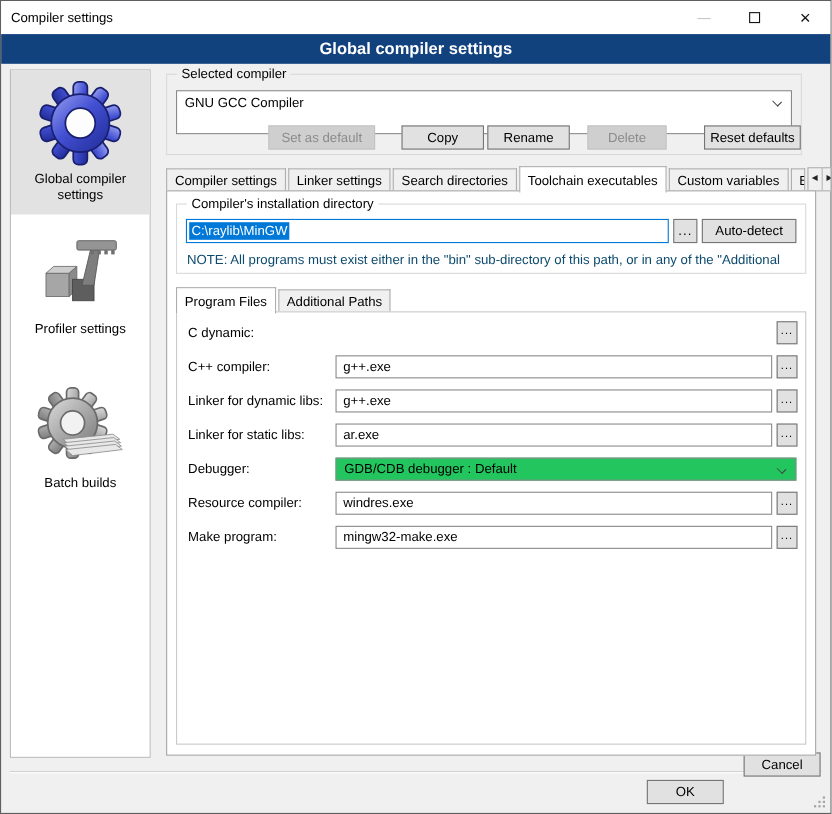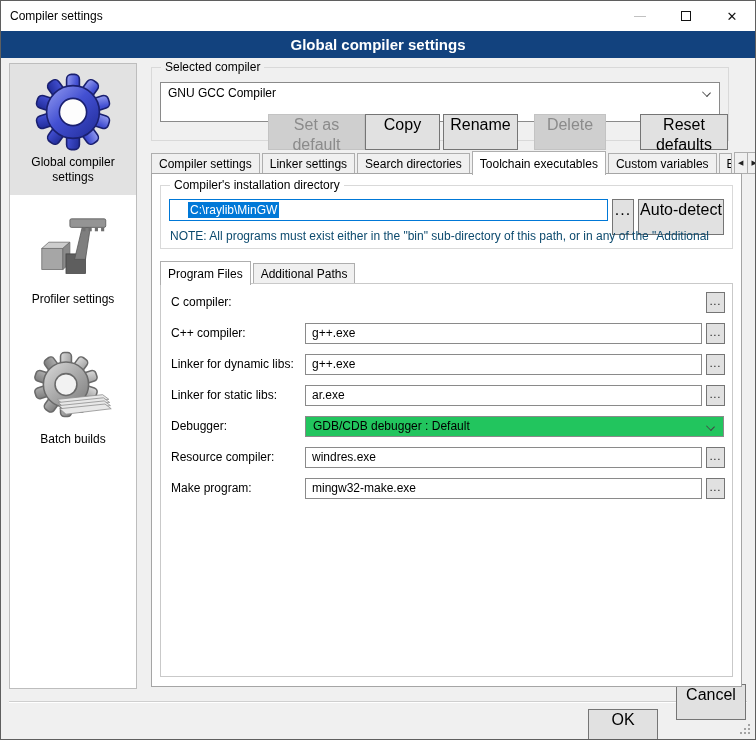--- a/index.html
+++ b/index.html
@@ -33,22 +33,22 @@
   .side-item + .side-item { margin-top:8px; }
   .side-item:nth-child(3) { margin-top:30px; }
   .sicon { display:block; margin:0 auto; }
 
   
   .group { position:absolute; border:1px solid #d9d9d9; }
   .group > .glabel { position:absolute; top:-8px; left:9px; padding:0 4px; background:#f0f0f0; line-height:14px; }
   .group.onwhite > .glabel { background:#fff; }
 
   
-  .btn { height:36px; background:#e1e1e1; border:1px solid #757575; font-family:inherit;
-         font-size:16px; text-align:center; line-height:20px; cursor:default; }
+  .btn { height:22px; background:#e1e1e1; border:1px solid #757575; font-family:inherit;
+         font-size:12px; text-align:center; line-height:20px; cursor:default; }
   .btn.disabled { background:#cfcfcf; border-color:#c3c3c3; color:#8b8b8b; }
 
   
   .combo { position:relative; background:#fff; border:1px solid #8a8a8a; height:40px;
            line-height:20px; padding:0 24px 0 7px; white-space:nowrap; overflow:hidden; }
   .combo.gray { background:#22c55e; }
   .chev { position:absolute; right:9px; top:6px; width:7px; height:7px;
           border-right:1px solid #444; border-bottom:1px solid #444;
           transform:rotate(45deg) scaleY(0.8); }
 
@@ -73,21 +73,21 @@
           font-size:7px; line-height:20px; text-align:center; color:#222; }
   .tab-arrows .tarr + .tarr { border-left:none; }
 
   
   .panel { position:absolute; left:150px; top:115px; width:591px; height:514px;
            background:#fff; border:1px solid #a5a5a5; z-index:2; }
 
   #grp-dir { left:8px; top:11px; width:573px; height:64px; }
   .dirrow { position:absolute; left:8px; right:8px; top:13px; height:22px; display:flex; }
   .dirfield { flex:1; background:#fff; border:1px solid #0078d7; height:22px;
-              display:flex; align-items:center; padding:0 18px; overflow:hidden; }
+              display:flex; align-items:center; padding:0 2px; overflow:hidden; }
   .dirfield .sel { background:#0078d7; color:#fff; padding:0 2px; line-height:16px; white-space:pre; }
   .browse-sm { width:22px; margin-left:4px; letter-spacing:1px; }
   .autodetect { width:86px; margin-left:4px; }
   .note { position:absolute; left:9px; right:2px; top:43px; color:#0c4a6e;
           white-space:nowrap; overflow:hidden; }
 
   
   #sub-tabs { left:8px; top:87px; width:575px; height:23px;text-align:center; }
   .ipanel { position:absolute; left:8px; top:109px; width:573px; height:394px;
             background:#fff; border:1px solid #c9c9c9; }
@@ -205,21 +205,21 @@
     </div>
 
     <div class="group" id="grp-compiler">
       <span class="glabel">Selected compiler</span>
       <div class="combo">
         <span>GNU GCC Compiler</span>
         <span class="chev"></span>
       </div>
       <div class="btnrow">
         <div class="btn disabled" style="width:97px;">Set as default</div>
-        <div class="btn" style="width:75px; ">Copy</div>
+        <div class="btn" style="width:75px; margin-left:24px;">Copy</div>
         <div class="btn" style="width:75px; margin-left:3px;">Rename</div>
         <div class="btn disabled" style="width:72px; margin-left:16px;">Delete</div>
         <div class="btn" style="width:88px; margin-left:34px;">Reset defaults</div>
       </div>
     </div>
 
     <div class="tabbar" id="main-tabs">
       <div class="tab">Compiler settings</div>
       <div class="tab">Linker settings</div>
       <div class="tab">Search directories</div>
@@ -247,21 +247,21 @@
       </div>
 
       <div class="tabbar" id="sub-tabs">
         <div class="tab active">Program Files</div>
         <div class="tab">Additional Paths</div>
       </div>
 
       <div class="ipanel">
 
         <div class="frow" style="top:8px;">
-          <span class="flabel">C compiler:</span>
+          <span class="flabel">C dynamic:</span>
           <div class="btn browse">...</div>
         </div>
 
         <div class="frow" style="top:39px;">
           <span class="flabel">C++ compiler:</span>
           <div class="field">g++.exe</div>
           <div class="btn browse">...</div>
         </div>
 
         <div class="frow" style="top:70px;">

